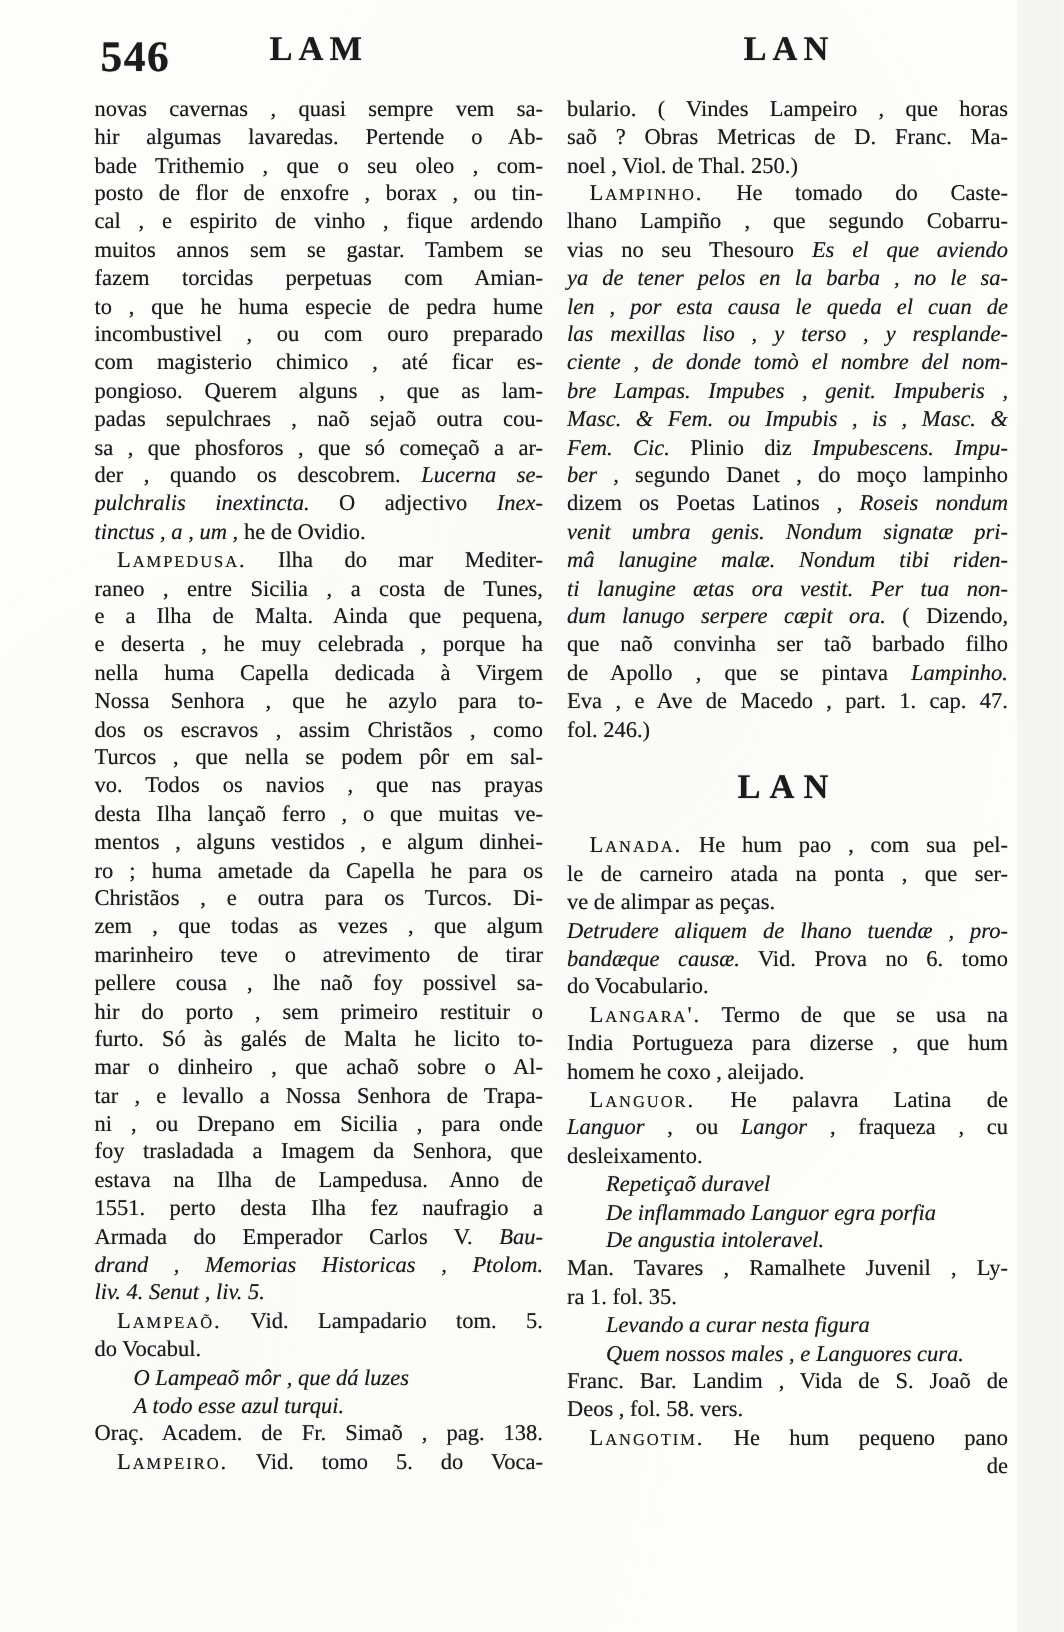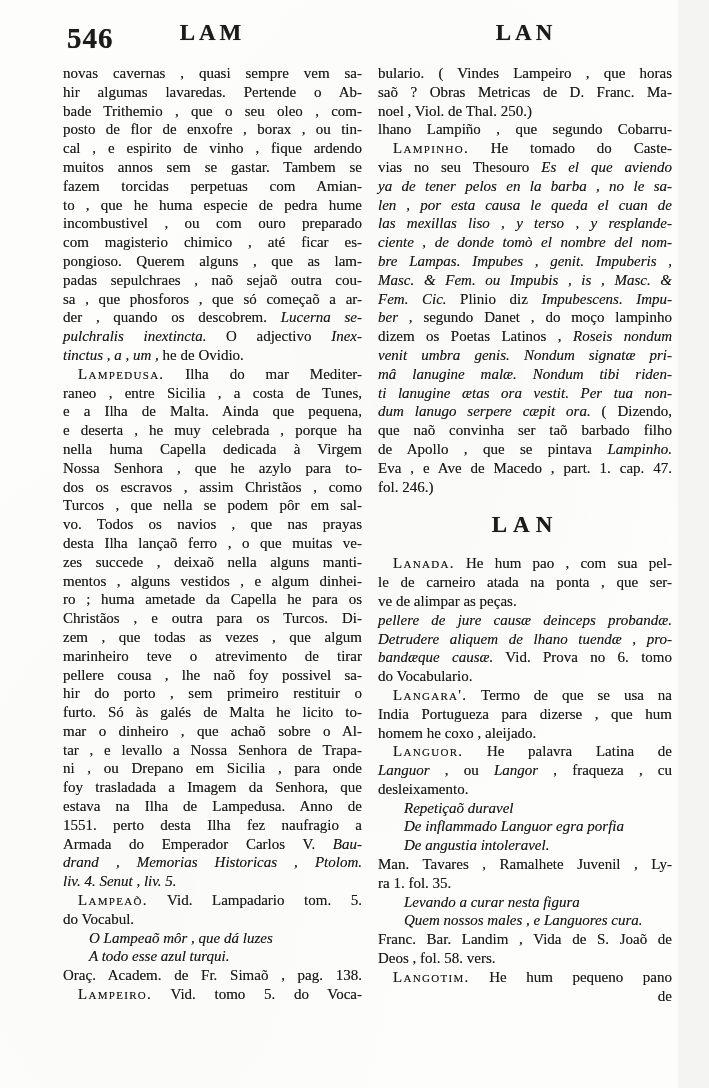--- a/index.html
+++ b/index.html
@@ -76,21 +76,20 @@
           <div class="line a-j ind1"><span class="seg-sc">Lampedusa.</span><span class="seg-r"> Ilha do mar Mediter-</span></div>
           <div class="line a-j"><span class="seg-r">raneo , entre Sicilia , a costa de Tunes,</span></div>
           <div class="line a-j"><span class="seg-r">e a Ilha de Malta. Ainda que pequena,</span></div>
           <div class="line a-j"><span class="seg-r">e deserta , he muy celebrada , porque ha</span></div>
           <div class="line a-j"><span class="seg-r">nella huma Capella dedicada à Virgem</span></div>
           <div class="line a-j"><span class="seg-r">Nossa Senhora , que he azylo para to-</span></div>
           <div class="line a-j"><span class="seg-r">dos os escravos , assim Christãos , como</span></div>
           <div class="line a-j"><span class="seg-r">Turcos , que nella se podem pôr em sal-</span></div>
           <div class="line a-j"><span class="seg-r">vo. Todos os navios , que nas prayas</span></div>
           <div class="line a-j"><span class="seg-r">desta Ilha lançaõ ferro , o que muitas ve-</span></div>
-          <div class="line a-j"><span class="seg-r">zes succede , deixaõ nella alguns manti-</span></div>
           <div class="line a-j"><span class="seg-r">mentos , alguns vestidos , e algum dinhei-</span></div>
           <div class="line a-j"><span class="seg-r">ro ; huma ametade da Capella he para os</span></div>
           <div class="line a-j"><span class="seg-r">Christãos , e outra para os Turcos. Di-</span></div>
           <div class="line a-j"><span class="seg-r">zem , que todas as vezes , que algum</span></div>
           <div class="line a-j"><span class="seg-r">marinheiro teve o atrevimento de tirar</span></div>
           <div class="line a-j"><span class="seg-r">pellere cousa , lhe naõ foy possivel sa-</span></div>
           <div class="line a-j"><span class="seg-r">hir do porto , sem primeiro restituir o</span></div>
           <div class="line a-j"><span class="seg-r">furto. Só às galés de Malta he licito to-</span></div>
           <div class="line a-j"><span class="seg-r">mar o dinheiro , que achaõ sobre o Al-</span></div>
           <div class="line a-j"><span class="seg-r">tar , e levallo a Nossa Senhora de Trapa-</span></div>
@@ -117,22 +116,22 @@
           <div class="line a-j ind1"><span class="seg-sc">Lampeiro.</span><span class="seg-r"> Vid. tomo 5. do Voca-</span></div>
         </div>
       </div>
     <div class="col right" id="col-right">
         <div class="block">
           <div class="line a-j"><span class="seg-r">bulario. ( Vindes Lampeiro , que horas</span></div>
           <div class="line a-j"><span class="seg-r">saõ ? Obras Metricas de D. Franc. Ma-</span></div>
           <div class="line a-l"><span class="seg-r">noel , Viol. de Thal. 250.)</span></div>
         </div>
         <div class="block">
+          <div class="line a-j ind1"><span class="seg-sc">Lampinho.</span><span class="seg-r"> He tomado do Caste-</span></div>
           <div class="line a-j"><span class="seg-r">lhano Lampiño , que segundo Cobarru-</span></div>
-          <div class="line a-j ind1"><span class="seg-sc">Lampinho.</span><span class="seg-r"> He tomado do Caste-</span></div>
           <div class="line a-j"><span class="seg-r">vias no seu Thesouro </span><span class="seg-i">Es el que aviendo</span></div>
           <div class="line a-j"><span class="seg-i">ya de tener pelos en la barba , no le sa-</span></div>
           <div class="line a-j"><span class="seg-i">len , por esta causa le queda el cuan de</span></div>
           <div class="line a-j"><span class="seg-i">las mexillas liso , y terso , y resplande-</span></div>
           <div class="line a-j"><span class="seg-i">ciente , de donde tomò el nombre del nom-</span></div>
           <div class="line a-j"><span class="seg-i">bre Lampas. Impubes , genit. Impuberis ,</span></div>
           <div class="line a-j"><span class="seg-i">Masc. &amp; Fem. ou Impubis , is , Masc. &amp;</span></div>
           <div class="line a-j"><span class="seg-i">Fem. Cic. </span><span class="seg-r">Plinio diz </span><span class="seg-i">Impubescens. Impu-</span></div>
           <div class="line a-j"><span class="seg-i">ber ,</span><span class="seg-r"> segundo Danet , do moço lampinho</span></div>
           <div class="line a-j"><span class="seg-r">dizem os Poetas Latinos , </span><span class="seg-i">Roseis nondum</span></div>
@@ -147,21 +146,20 @@
         </div>
         <div class="block section">
           <div class="line a-c"><span class="seg-b">LAN</span></div>
         </div>
         <div class="block">
           <div class="line a-j ind1"><span class="seg-sc">Lanada.</span><span class="seg-r"> He hum pao , com sua pel-</span></div>
           <div class="line a-j"><span class="seg-r">le de carneiro atada na ponta , que ser-</span></div>
           <div class="line a-l"><span class="seg-r">ve de alimpar as peças.</span></div>
         </div>
         <div class="block">
-          <div class="line a-j"><span class="seg-i">pellere de jure causæ deinceps probandæ.</span></div>
           <div class="line a-j"><span class="seg-i">Detrudere aliquem de lhano tuendæ , pro-</span></div>
           <div class="line a-j"><span class="seg-i">bandæque causæ.</span><span class="seg-r"> Vid. Prova no 6. tomo</span></div>
           <div class="line a-l"><span class="seg-r">do Vocabulario.</span></div>
         </div>
         <div class="block">
           <div class="line a-j ind1"><span class="seg-sc">Langara'.</span><span class="seg-r"> Termo de que se usa na</span></div>
           <div class="line a-j"><span class="seg-r">India Portugueza para dizerse , que hum</span></div>
           <div class="line a-l"><span class="seg-r">homem he coxo , aleijado.</span></div>
         </div>
         <div class="block">

